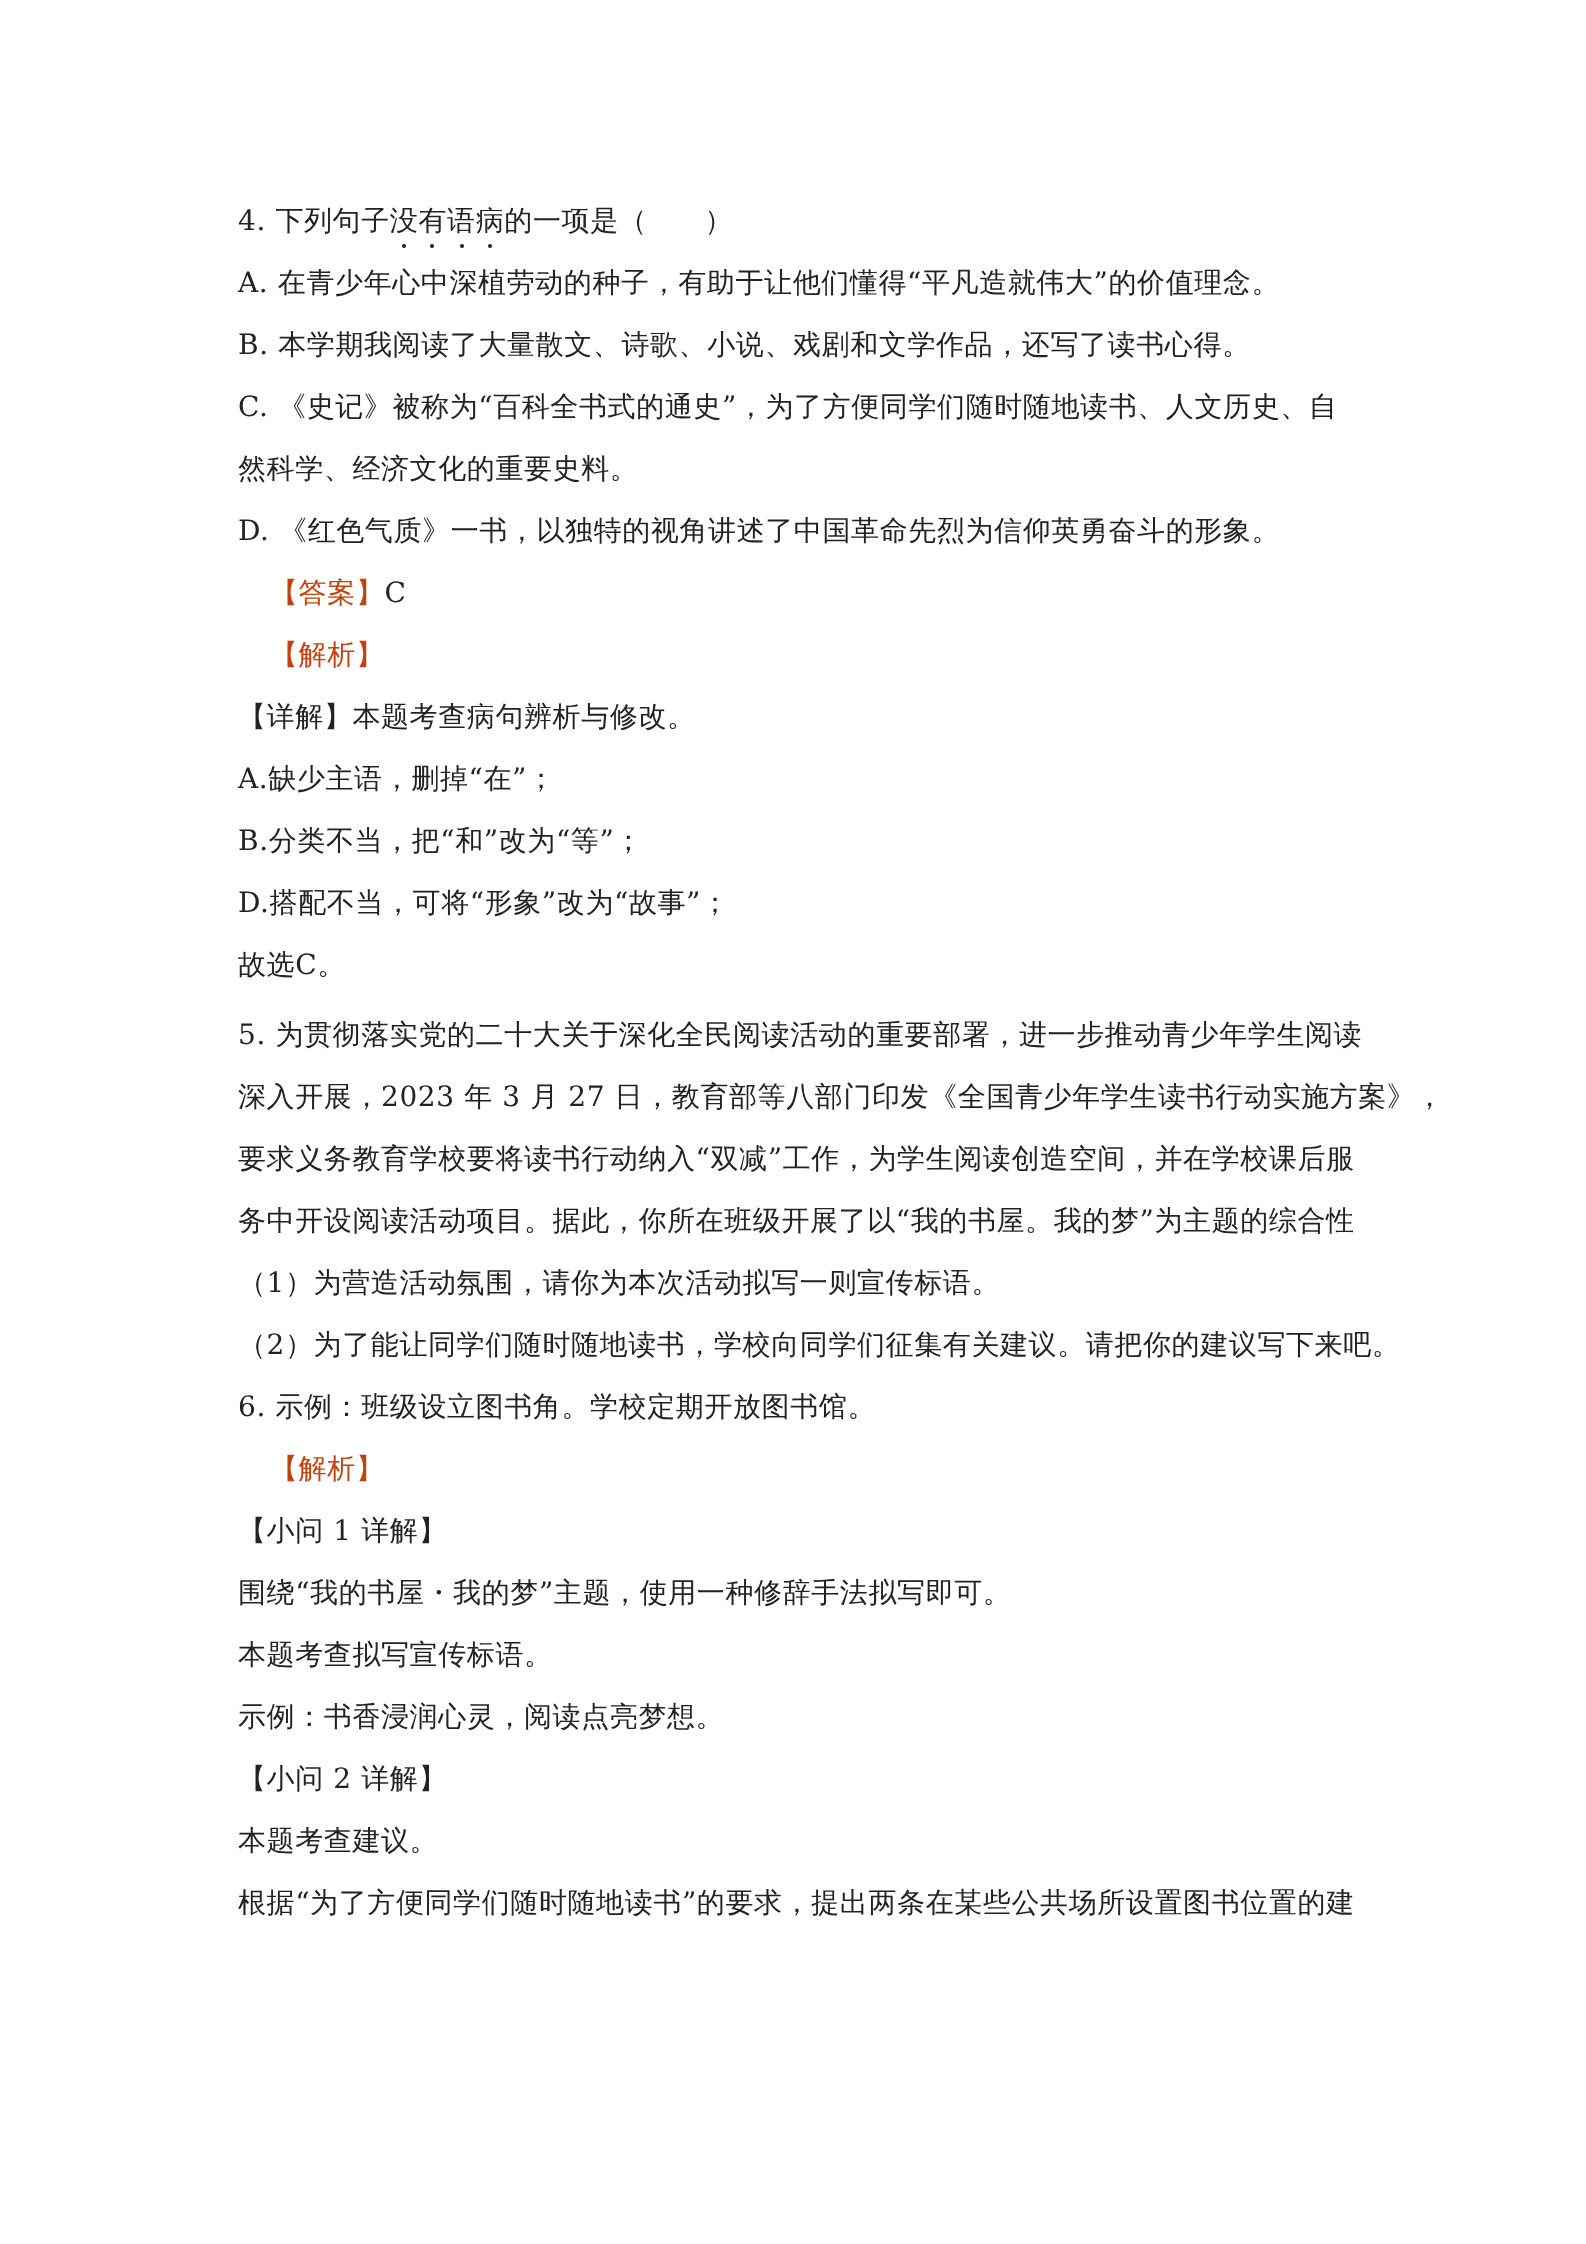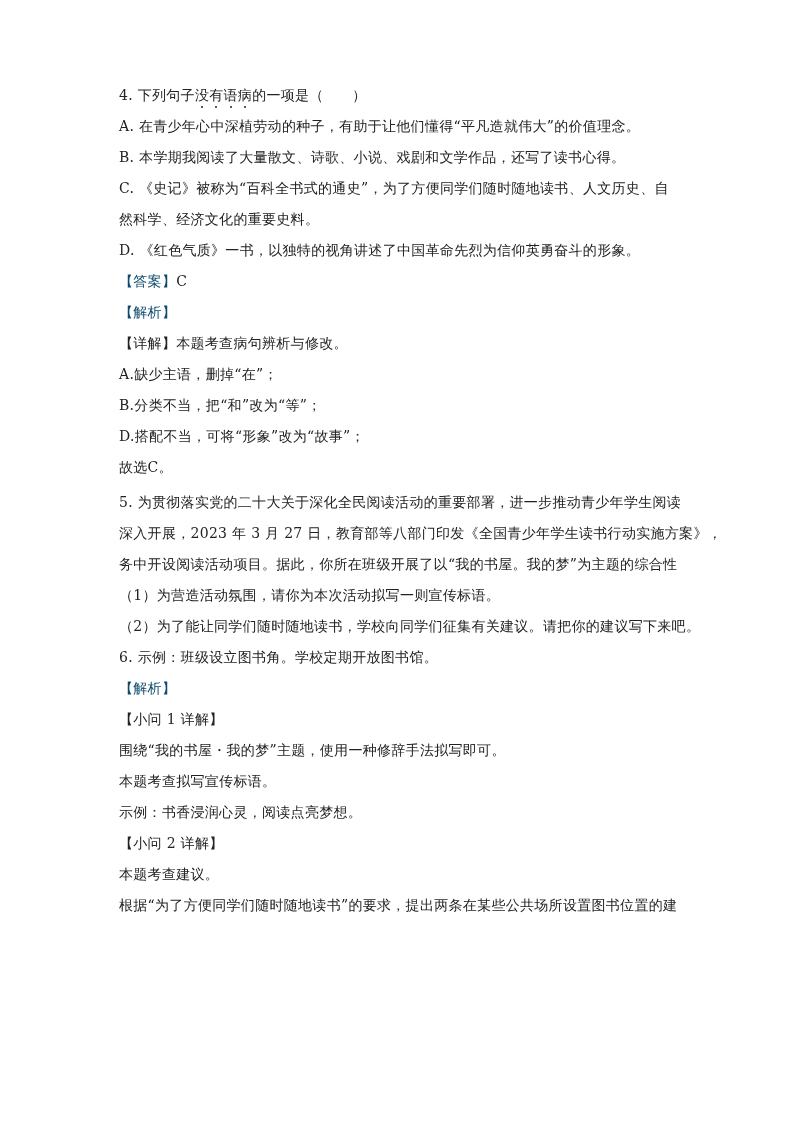--- a/index.html
+++ b/index.html
@@ -1,21 +1,21 @@
 <!DOCTYPE html>
 <html><head>
 <meta charset="utf-8">
 <style>
   html, body { margin: 0; padding: 0; background: #ffffff; }
   body { width: 793px; height: 1122px; position: relative; overflow: hidden;
          font-family: "DejaVu Serif", "Liberation Serif", serif; color: #222; }
-  .page { position: absolute; left: 119px; top: 85px; width: 556px; }
+  .page { position: absolute; left: 119px; top: 101px; width: 556px; }
   .line { height: 31px; line-height: 20px; font-size: 14px; white-space: nowrap; letter-spacing: 0.3px; }
   .line.gap { margin-top: 4px; }
-  .tag { color: #0c4a6e; }
+  .tag { color: #c2410c; margin-left: 16px; }
   .emph { position: relative; }
   .emph::after { content: ""; position: absolute; left: 50%; bottom: -5px; width: 2px; height: 2px; background: #222; border-radius: 50%; transform: translateX(-50%); }
 </style>
 </head>
 <body>
 
 <div class="page">
 
   <div class="line"><span>4. 下列句子</span><span class="emph">没</span><span class="emph">有</span><span class="emph">语</span><span class="emph">病</span><span>的一项是（　　）</span></div>
 
@@ -28,20 +28,21 @@
   <div class="line"><span class="tag">【答案】</span><span>C</span></div>
   <div class="line"><span class="tag">【解析】</span></div>
   <div class="line"><span>【详解】</span><span>本题考查病句辨析与修改。</span></div>
   <div class="line">A.缺少主语，删掉“在”；</div>
   <div class="line">B.分类不当，把“和”改为“等”；</div>
   <div class="line">D.搭配不当，可将“形象”改为“故事”；</div>
   <div class="line">故选C。</div>
 
   <div class="line gap">5. 为贯彻落实党的二十大关于深化全民阅读活动的重要部署，进一步推动青少年学生阅读</div>
   <div class="line">深入开展，2023 年 3 月 27 日，教育部等八部门印发《全国青少年学生读书行动实施方案》，</div>
+  <div class="line">要求义务教育学校要将读书行动纳入“双减”工作，为学生阅读创造空间，并在学校课后服</div>
   <div class="line">务中开设阅读活动项目。据此，你所在班级开展了以“我的书屋。我的梦”为主题的综合性</div>
   <div class="line">（1）为营造活动氛围，请你为本次活动拟写一则宣传标语。</div>
   <div class="line">（2）为了能让同学们随时随地读书，学校向同学们征集有关建议。请把你的建议写下来吧。</div>
 
   <div class="line">6. 示例：班级设立图书角。学校定期开放图书馆。</div>
   <div class="line"><span class="tag">【解析】</span></div>
   <div class="line">【小问 1 详解】</div>
   <div class="line">围绕“我的书屋・我的梦”主题，使用一种修辞手法拟写即可。</div>
   <div class="line">本题考查拟写宣传标语。</div>
   <div class="line">示例：书香浸润心灵，阅读点亮梦想。</div>

